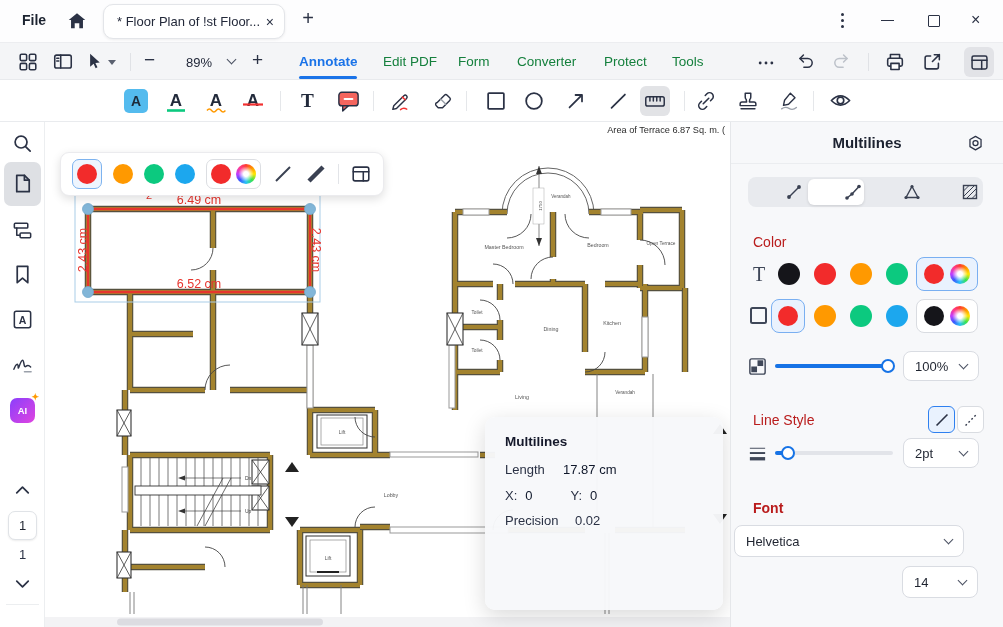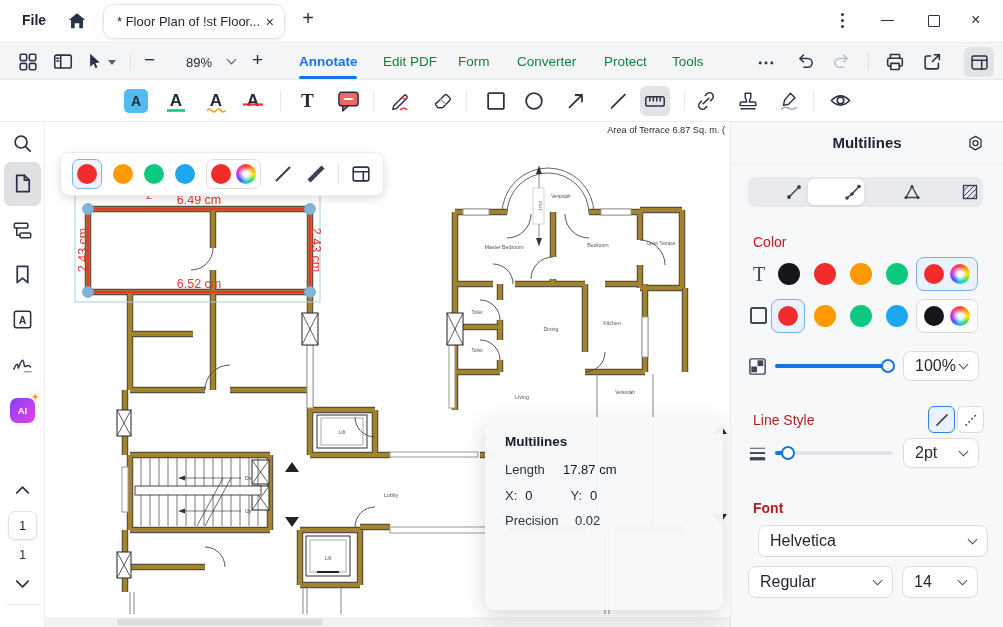--- a/index.html
+++ b/index.html
@@ -74,21 +74,21 @@
 .seg-ic{position:absolute;top:5px;width:20px;height:20px}
 .rp-label{position:absolute;left:22px;font-size:14px;color:#b91c1c}
 .circ22{position:absolute;width:22px;height:22px;border-radius:50%}
 .rp-selbox{position:absolute;width:62px;height:34px;border:1.5px solid #79aff1;background:#e9f2fe;border-radius:8px;display:flex;align-items:center;justify-content:center;gap:6px}
 .rp-groupbox{position:absolute;width:62px;height:34px;border:1px solid #d9dce1;background:#fff;border-radius:8px;display:flex;align-items:center;justify-content:center;gap:6px}
 .sw20{width:20px;height:20px;border-radius:50%}
 .redsel{position:absolute;left:40px;top:177px;width:34px;height:34px;border:1.5px solid #79aff1;background:#e9f2fe;border-radius:8px;display:flex;align-items:center;justify-content:center}
 .slider{position:absolute;height:4px;border-radius:2px;background:#e2e4e9}
 .sl-fill{position:absolute;left:0;top:0;bottom:0;background:#1673e6;border-radius:2px}
 .sl-thumb{position:absolute;top:50%;width:14px;height:14px;background:#fff;border:2.5px solid #1673e6;border-radius:50%;transform:translate(-50%,-50%)}
-.dd{position:absolute;background:#fff;border:1px solid #d9dce2;border-radius:8px;display:flex;align-items:center;padding:0 11px;font-size:16px;color:#1f2430}
+.dd{position:absolute;background:#fff;border:1px solid #d9dce2;border-radius:8px;display:flex;align-items:center;padding:0 11px;font-size:13px;color:#1f2430}
 .dd .chev{margin-left:auto;margin-top:-3px}
 .ls-btn{position:absolute;width:27px;height:27px;border-radius:6px;display:flex;align-items:center;justify-content:center}
 .ls-sel{background:#e9f2fe;border:1.5px solid #2e80f0}
 .ls-un{background:#fff;border:1px solid #d9dce1}
 </style>
 </head>
 <body>
 
 <div class="app">
 
@@ -640,26 +640,22 @@
     <div class="slider" style="left:44px;top:329px;width:118px">
       <span class="sl-fill" style="width:13px"></span>
       <span class="sl-thumb" style="left:13px"></span>
     </div>
     <div class="dd" style="left:172px;top:316px;width:76px;height:30px">
       <span>2pt</span>
         <span class="chev"></span>
     </div>
 
     <div class="rp-label" style="top:378px;font-weight:700">Font</div>
-    <div class="dd" style="left:27px;top:403px;width:230px;height:32px">
+    <div class="dd" style="left:3px;top:403px;width:230px;height:32px">
       <span>Helvetica</span>
-        <span class="chev"></span>
-    </div>
-    <div class="dd" style="left:17px;top:444px;width:145px;height:32px">
-      <span>Regular</span>
         <span class="chev"></span>
     </div>
     <div class="dd" style="left:171px;top:444px;width:76px;height:32px">
       <span>14</span>
         <span class="chev"></span>
     </div>
   </div>
 
 </div>
 

